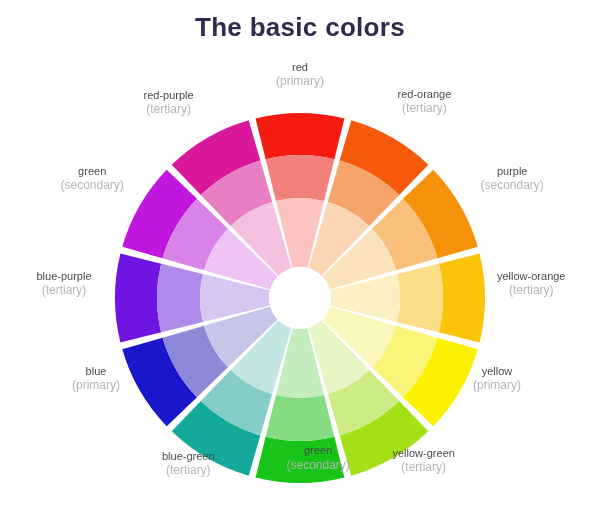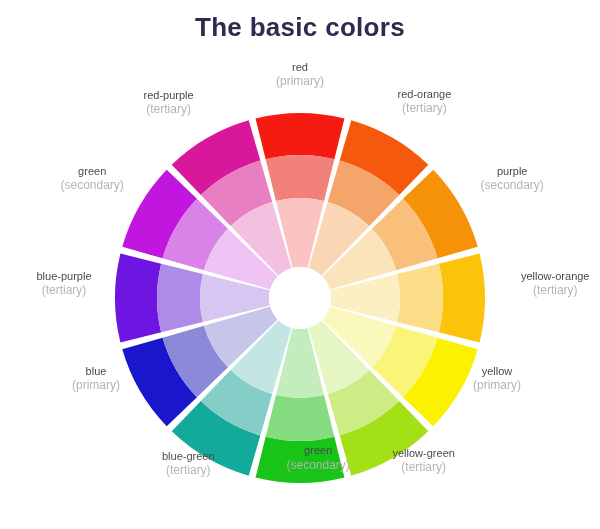--- a/index.html
+++ b/index.html
@@ -135,21 +135,21 @@
         <span class="kind">(primary)</span>
       </div>
       <div class="wheel-label" style="left: 397.5px; top: 87.5px;">
         <span class="name">red-orange</span>
         <span class="kind">(tertiary)</span>
       </div>
       <div class="wheel-label" style="left: 480.5px; top: 164.5px;">
         <span class="name">purple</span>
         <span class="kind">(secondary)</span>
       </div>
-      <div class="wheel-label" style="left: 521px; top: 269.5px;">
+      <div class="wheel-label" style="left: 497px; top: 269.5px;">
         <span class="name">yellow-orange</span>
         <span class="kind">(tertiary)</span>
       </div>
       <div class="wheel-label" style="left: 473px; top: 364.5px; text-align: center;">
         <span class="name">yellow</span>
         <span class="kind">(primary)</span>
       </div>
       <div class="wheel-label" style="left: 392.5px; top: 446.5px;">
         <span class="name">yellow-green</span>
         <span class="kind">(tertiary)</span>

